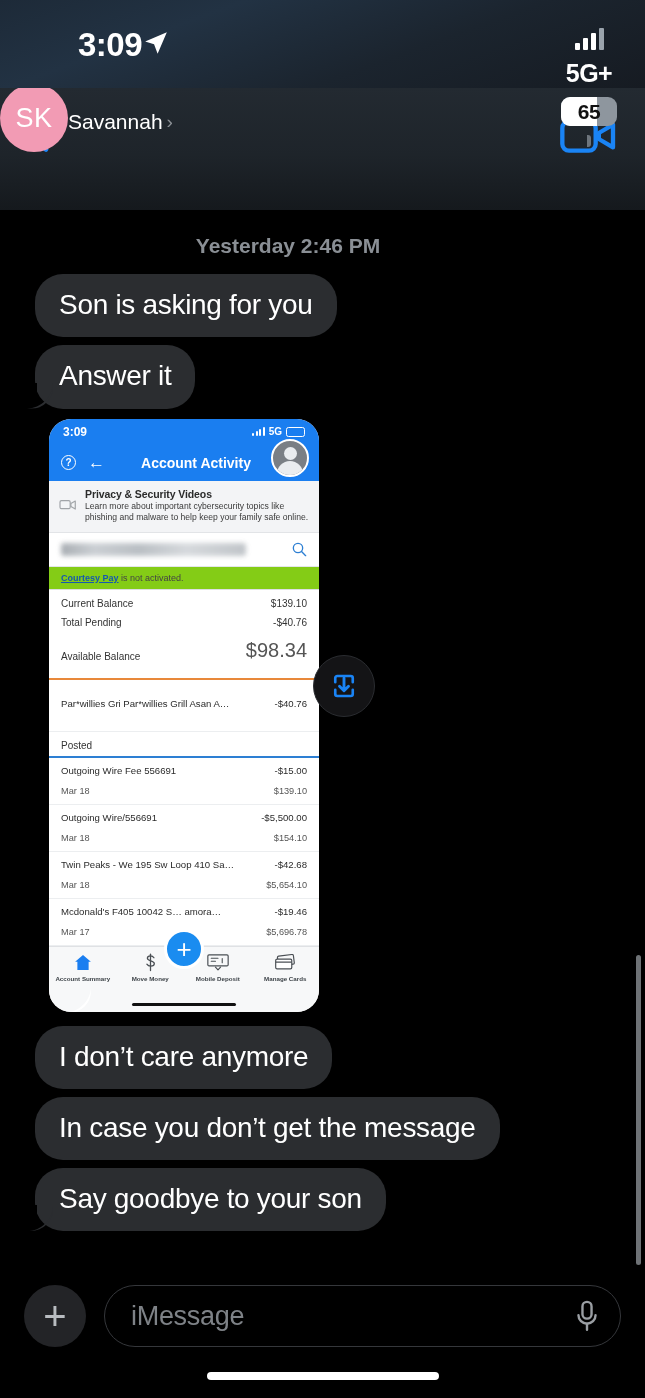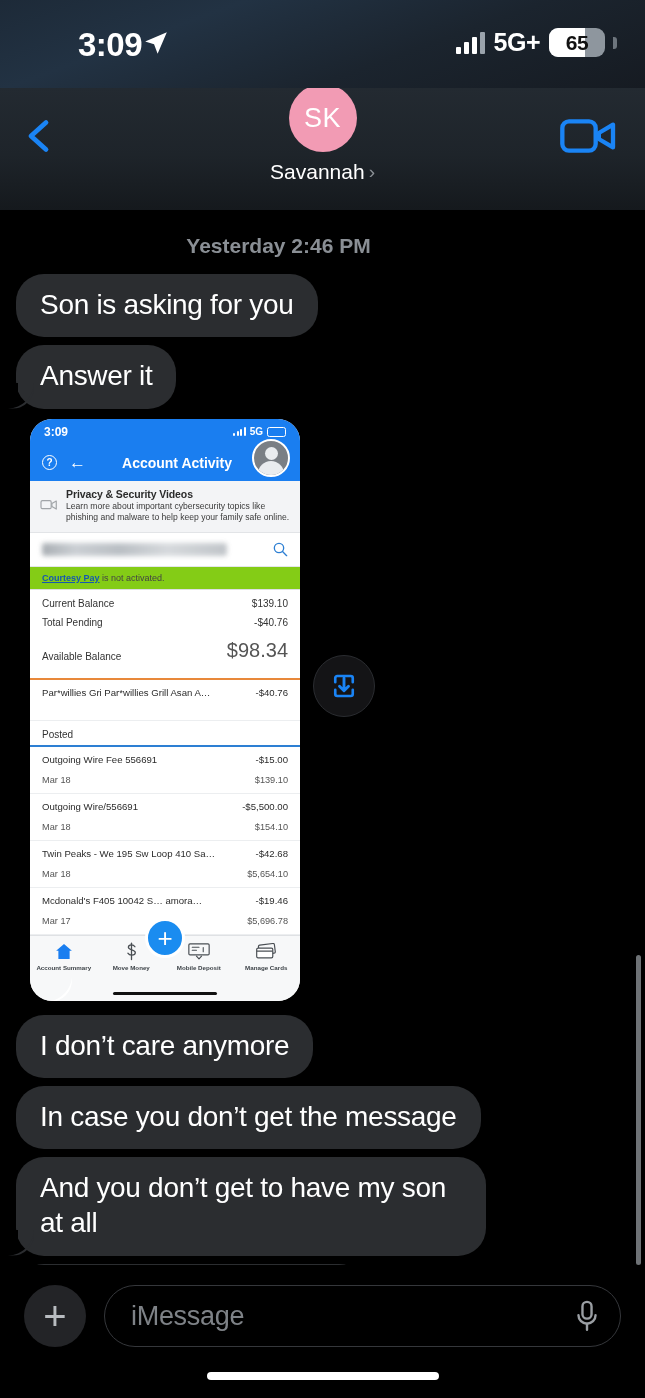--- a/index.html
+++ b/index.html
@@ -12,21 +12,21 @@
   .statusbar{
     position:absolute; top:0; left:0; width:645px; height:88px;
     background:linear-gradient(160deg,#1d2a38 0%,#223243 28%,#1b242e 62%,#161b22 100%);
     z-index:5;
   }
   .sb-time{
     position:absolute; left:78px; top:26px; color:#fff;
     font-size:33px; font-weight:bold; letter-spacing:-0.5px;
   }
   .sb-loc{ position:absolute; left:143px; top:30px; width:26px; height:26px; }
-  .sb-right{ position:absolute; right:28px; top:28px; display:flex; align-items:center; gap:9px; }
+  .sb-right{ position:absolute; right:28px; top:28px; display:flex; align-items:center; gap:9px;flex-direction:column; }
   .sig{ display:flex; align-items:flex-end; gap:3px; height:22px; }
   .sig i{ display:block; width:5px; background:#fff; border-radius:1px; }
   .sig i:nth-child(1){ height:7px; }
   .sig i:nth-child(2){ height:12px; }
   .sig i:nth-child(3){ height:17px; }
   .sig i:nth-child(4){ height:22px; background:#9aa3ac; }
   .net{ color:#fff; font-size:25px; font-weight:bold; letter-spacing:-0.5px; }
   .batt{
     position:relative; width:56px; height:29px; border-radius:9px;
     background:#8e969e; overflow:hidden;
@@ -41,36 +41,36 @@
   
   .navbar{
     position:absolute; top:88px; left:0; width:645px; height:122px;
     background:linear-gradient(180deg,#232a31 0%,#1e242a 55%,#15191d 100%);
     z-index:4;
   }
   .back-chevron{ position:absolute; left:22px; top:28px; width:36px; height:40px; cursor:pointer; }
   .video-btn{ position:absolute; right:28px; top:28px; width:58px; height:40px; cursor:pointer; }
   .contact{
     position:absolute; left:0; right:0; top:-4px; display:flex;
-    flex-direction:column; align-items:center; cursor:pointer;
+    flex-direction:row; align-items:center; cursor:pointer;
   }
   .avatar{
     width:68px; height:68px; border-radius:50%; background:#f29bb4;
     display:flex; align-items:center; justify-content:center;
     color:#fff; font-size:27px; font-weight:500; letter-spacing:0.5px;
   }
   .contact-name{
     margin-top:8px; color:#fff; font-size:21px; display:flex; align-items:center; gap:4px;
   }
   .contact-name .chev{ color:#8c9196; font-size:19px; }
 
   
   .thread{
     position:absolute; top:210px; left:0; width:557px; bottom:0;
-    background:#000; overflow:hidden;
+    background:#000; overflow:hidden;padding-left:19px;
   }
   .daystamp{
     text-align:center; color:#8a8f95; font-size:21px; font-weight:600;
     padding:24px 0 16px;
   }
   .row{ padding:0 16px; margin-bottom:8px; display:flex; }
   .bubble{
     position:relative; background:#2b2d30; color:#fff;
     border-radius:28px; padding:13px 24px 15px;
     font-size:28px; line-height:1.26; max-width:470px;
@@ -190,21 +190,21 @@
     background:#fff; padding:7px 12px 8px; border-bottom:1px solid #eceef0;
   }
   .txn-line{ display:flex; justify-content:space-between; align-items:baseline; gap:8px; }
   .txn-desc{
     font-size:9.6px; color:#2b2b2b; white-space:nowrap; overflow:hidden;
     text-overflow:ellipsis; flex:1;
   }
   .txn-amt{ font-size:9.6px; color:#2b2b2b; flex:none; }
   .txn-date{ font-size:9.2px; color:#555; margin-top:10px; }
   .txn-bal{ font-size:9.2px; color:#555; flex:none; }
-  .txn-pending{ padding-bottom:22px; }
+  .txn-pending{ padding-bottom:22px;margin-top:11px; }
   
   .bk-tabs{
     background:#f7f8f9; border-top:1px solid #dfe1e4; display:flex;
     padding:6px 0 4px; position:relative; height:52px;
   }
   .bk-tab{ flex:1; display:flex; flex-direction:column; align-items:center; gap:2px; }
   .bk-tab .ic{ height:20px; display:flex; align-items:center; }
   .bk-tab .lb{
     font-size:6.2px; color:#3d4348; text-align:center; line-height:1.25; font-weight:600;
   }
@@ -483,23 +483,20 @@
       <div class="attach-tail-mask"></div>
     </div>
 
     <div class="row">
       <div class="bubble">I don’t care anymore</div>
     </div>
     <div class="row">
       <div class="bubble">In case you don’t get the message</div>
     </div>
     <div class="row">
-      <div class="bubble tail">And you don’t get to have my son at all</div>
-    </div>
-    <div class="row">
       <div class="bubble tail">Say goodbye to your son</div>
     </div>
   </div>
 
   <div class="dl-btn">
     <svg width="30" height="30" viewBox="0 0 24 24">
       <path d="M5 9V5.6C5 4.7 5.7 4 6.6 4h10.8c.9 0 1.6.7 1.6 1.6V9" fill="none" stroke="#1a84f5" stroke-width="2.1" stroke-linecap="round"></path>
       <path d="M5 15v3.4c0 .9.7 1.6 1.6 1.6h10.8c.9 0 1.6-.7 1.6-1.6V15" fill="none" stroke="#1a84f5" stroke-width="2.1" stroke-linecap="round"></path>
       <path d="M12 5.5v9.8M8.4 12.2L12 15.8l3.6-3.6" fill="none" stroke="#1a84f5" stroke-width="2.3" stroke-linecap="round" stroke-linejoin="round"></path>
     </svg>

